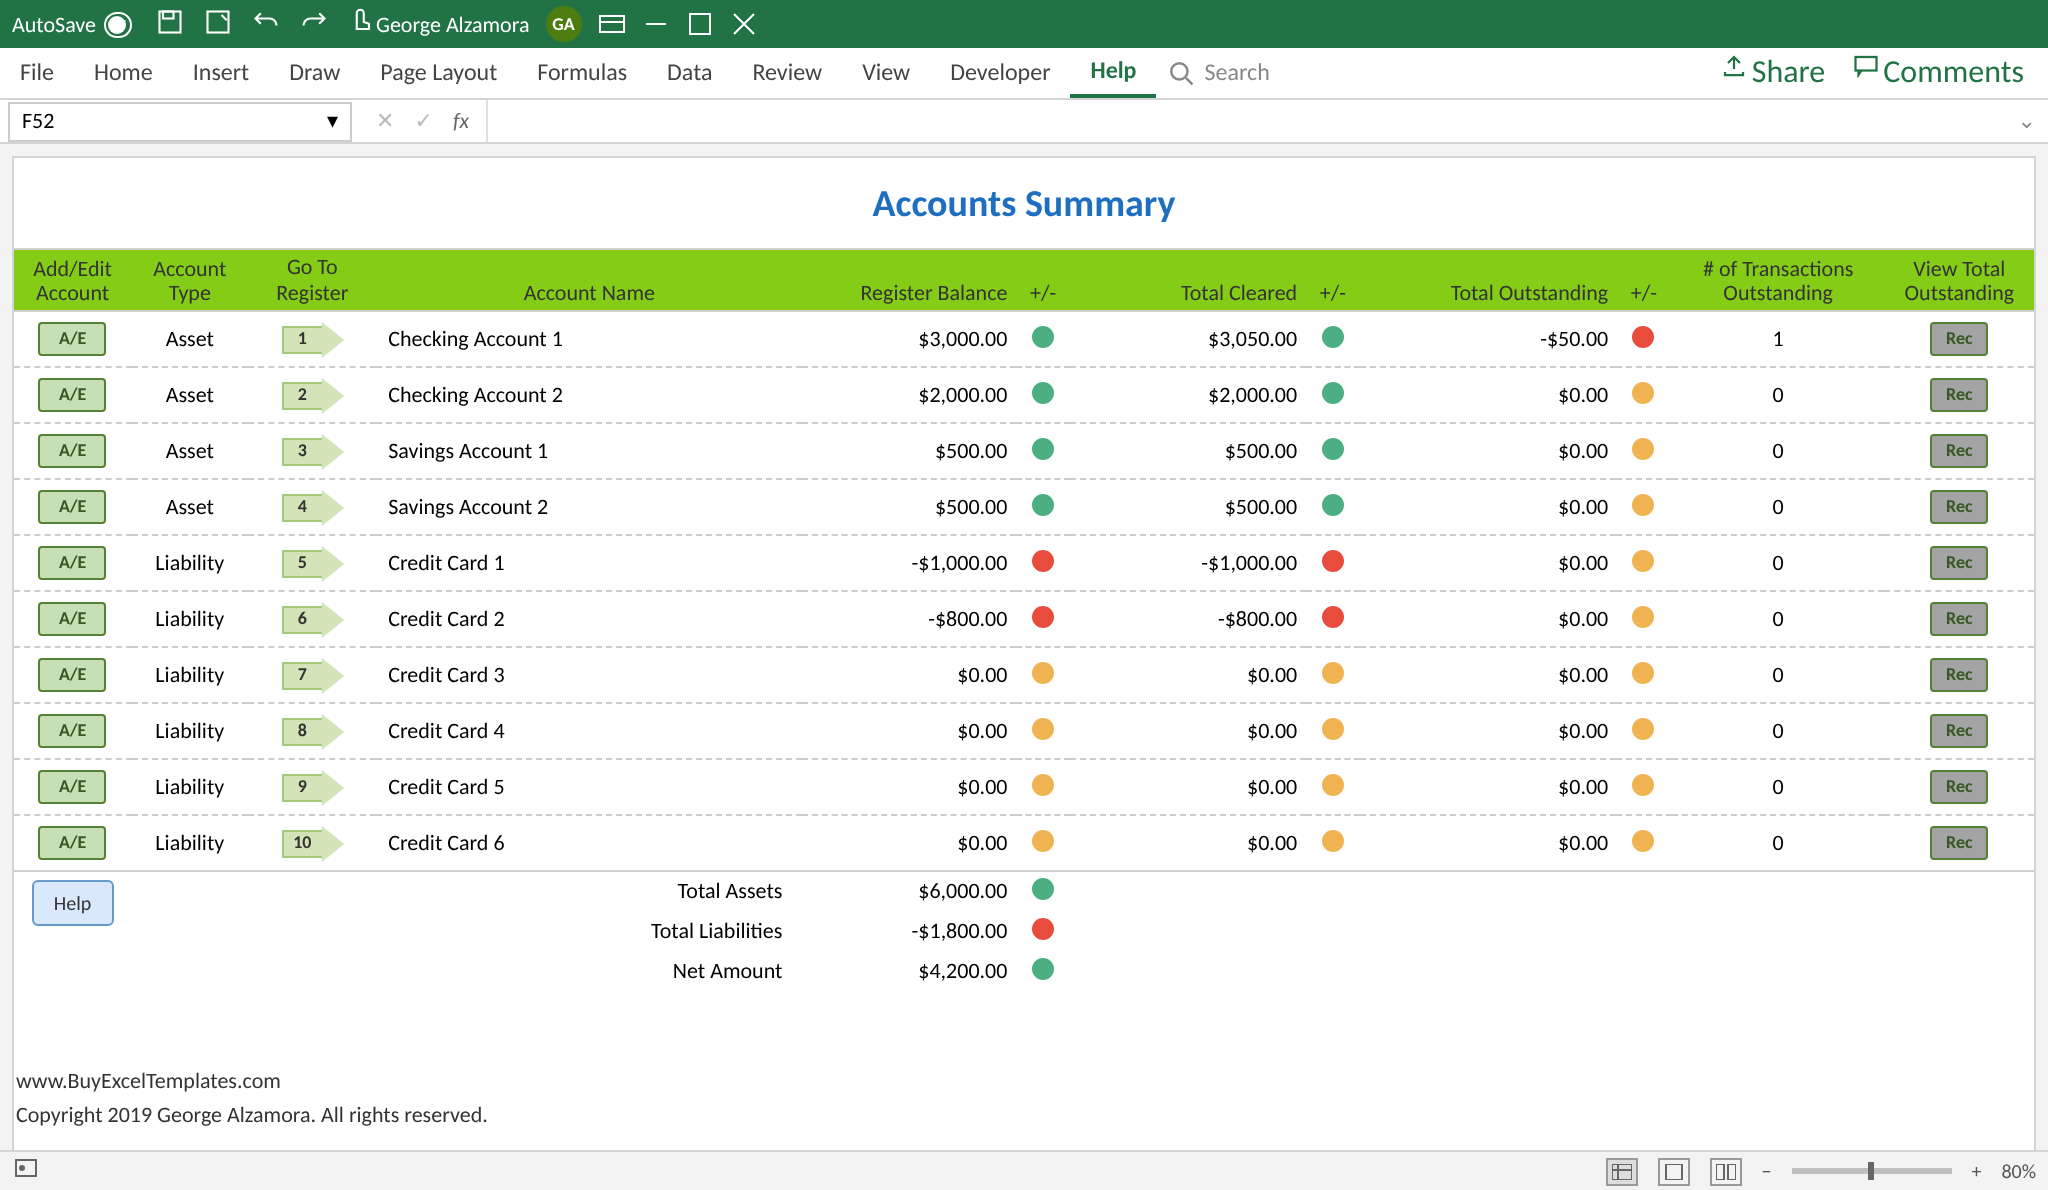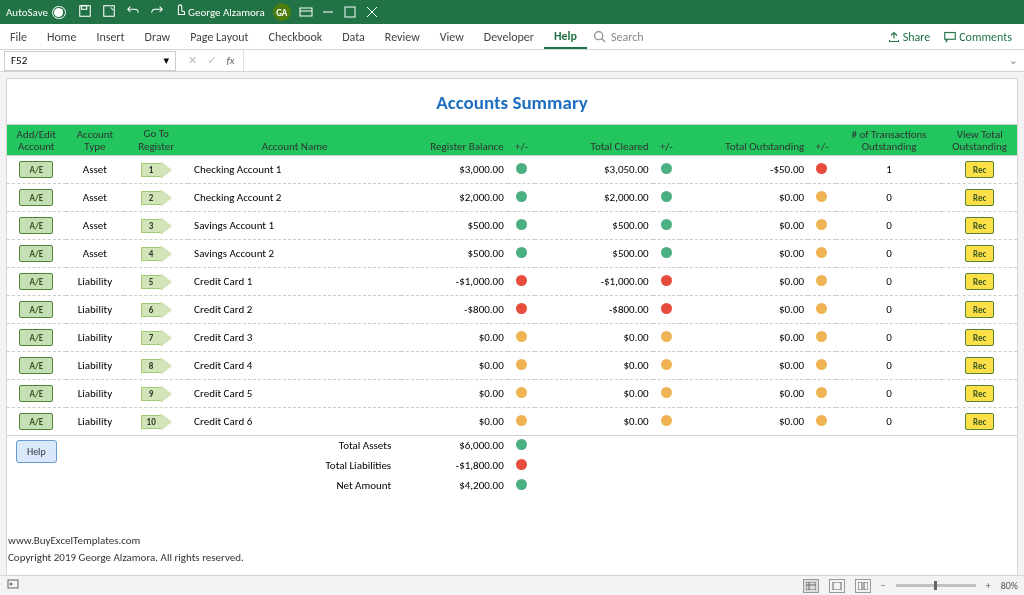--- a/index.html
+++ b/index.html
@@ -11,34 +11,34 @@
 .qat{display:flex;gap:10px;margin-left:12px;align-items:center}
 .qat svg{width:14px;height:14px}
 .titlecenter{flex:1;text-align:center;font-size:11px}
 .titleright{display:flex;align-items:center;gap:8px}
 .avatar{width:18px;height:18px;border-radius:50%;background:#4d7c0f;display:flex;align-items:center;justify-content:center;font-size:9px;font-weight:600}
 .winbtn{width:14px;height:14px;display:flex;align-items:center;justify-content:center}
 .ribbon{height:26px;background:#fff;border-bottom:1px solid #d4d4d4;display:flex;align-items:stretch;font-size:12px}
 .tab{padding:0 10px;display:flex;align-items:center;color:#444;cursor:pointer}
 .tab.active{border-bottom:2px solid #217346;color:#217346;font-weight:600}
 .ribright{margin-left:auto;display:flex;align-items:center;gap:14px;padding-right:12px}
-.share{color:#217346;font-size:12px;display:flex;align-items:center;gap:3px}
+.share{color:#217346;font-size:16px;display:flex;align-items:flex-start;gap:3px}
 .fxbar{height:22px;background:#fff;border-bottom:1px solid #d4d4d4;display:flex;align-items:center;font-size:11px}
 .namebox{width:172px;height:20px;border:1px solid #ccc;margin:0 4px;padding:0 6px;display:flex;align-items:center;justify-content:space-between;font-size:11px}
 .fxicons{display:flex;gap:10px;padding:0 8px;color:#bbb;align-items:center}
 .fxinput{flex:1;border-left:1px solid #e0e0e0;height:100%;padding-left:8px}
 .sheet{background:#fff;margin:6px;border:1px solid #d4d4d4;height:498px;padding:8px 0;overflow:hidden}
 .title{text-align:center;color:#1f6fc0;font-weight:600;font-size:19px;margin:4px 0 10px}
 table{border-collapse:collapse;width:100%;font-size:11px}
-th{font-weight:400;color:#333;padding:2px 4px;vertical-align:bottom;border-bottom:1px solid #d0d0d0;text-align:center;height:30px;background:#22c55e;border-top:1px solid #d0d0d0}
+th{font-weight:400;color:#333;padding:2px 4px;vertical-align:bottom;border-bottom:1px solid #d0d0d0;text-align:center;height:30px;background:#84cc16;border-top:1px solid #d0d0d0}
 th.two{line-height:1.1}
 td{padding:0 4px;height:28px;border-bottom:1px dashed #ccc;text-align:center;vertical-align:middle}
 tr.last td{border-bottom:1px solid #d0d0d0}
 .ae{background:#c5e0b4;border:1px solid #548235;border-radius:2px;font-size:9px;font-weight:700;color:#385723;padding:2px 9px;cursor:pointer}
-.rec{background:#fde047;border:1px solid #548235;border-radius:2px;font-size:9px;font-weight:700;color:#385723;padding:2px 7px;cursor:pointer}
+.rec{background:#a3a3a3;border:1px solid #548235;border-radius:2px;font-size:9px;font-weight:700;color:#385723;padding:2px 7px;cursor:pointer}
 .arrow{display:inline-flex;align-items:center;position:relative;height:18px}
 .arrowbody{background:#d3e5b8;border:1px solid #a4c87a;border-right:none;width:20px;height:14px;display:flex;align-items:center;justify-content:center;font-size:9px;color:#333;font-weight:bold}
 .arrowhead{width:0;height:0;border-top:9px solid transparent;border-bottom:9px solid transparent;border-left:11px solid #d3e5b8;position:relative}
 .arrowhead::before{content:"";position:absolute;left:-12px;top:-10px;border-top:10px solid transparent;border-bottom:10px solid transparent;border-left:12px solid #a4c87a;z-index:-1}
 .left{text-align:left;padding-left:6px}
 .right{text-align:right;padding-right:4px}
 .dot{width:11px;height:11px;border-radius:50%;display:inline-block}
 .green{background:#4caf82}
 .red{background:#e74c3c}
 .amber{background:#f0b354}
@@ -108,21 +108,21 @@
       </span>
 </span>
 </div>
 
 <div class="ribbon">
 <span class="tab">File</span>
 <span class="tab">Home</span>
 <span class="tab">Insert</span>
 <span class="tab">Draw</span>
 <span class="tab">Page Layout</span>
-<span class="tab">Checkbook</span>
+<span class="tab">Formulas</span>
 <span class="tab">Data</span>
 <span class="tab">Review</span>
 <span class="tab">View</span>
 <span class="tab">Developer</span>
 <span class="tab active">Help</span>
 <span class="srch">
 <svg width="13" height="13" viewBox="0 0 16 16" fill="none" stroke="#888" stroke-width="1.5">
         <circle cx="7" cy="7" r="5"></circle>
         <path d="M11 11l4 4"></path>
       </svg>

